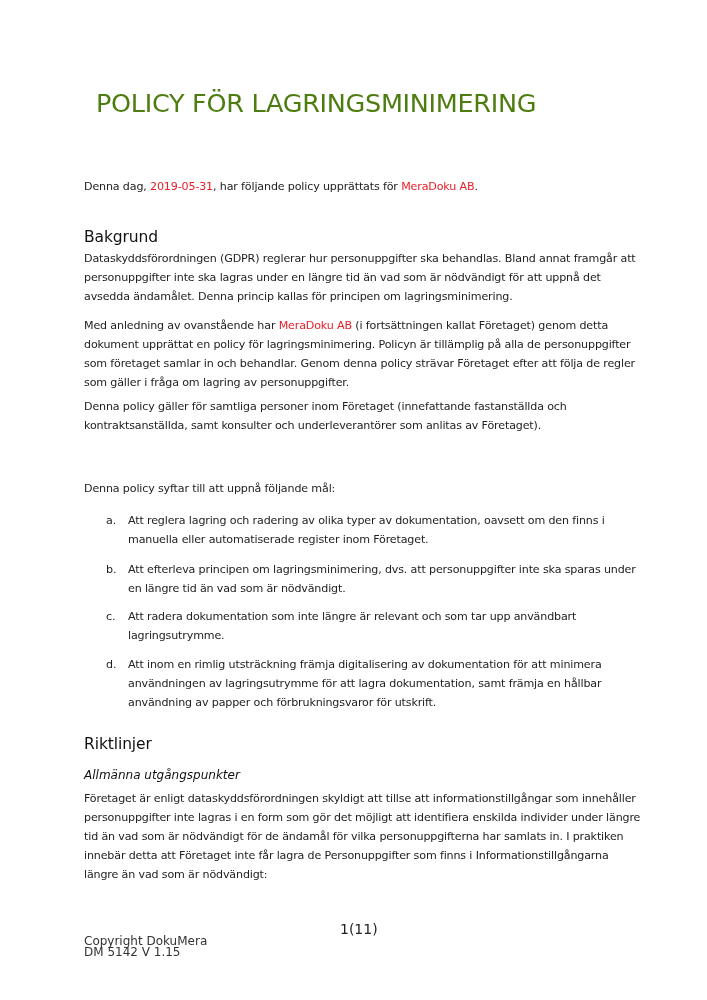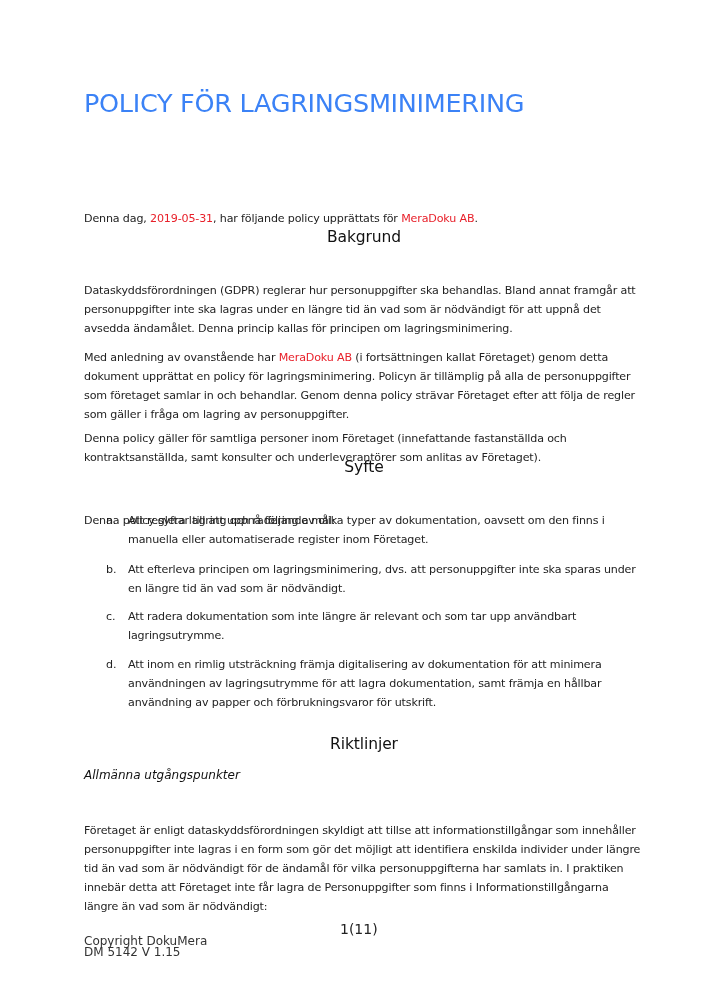--- a/index.html
+++ b/index.html
@@ -1,23 +1,23 @@
 <!DOCTYPE html>
 <html><head>
   <meta charset="utf-8">
   <style>
     html, body { margin: 0; padding: 0; background: #ffffff; }
     body { width: 707px; height: 1000px; position: relative; overflow: hidden;
       font-family: "DejaVu Sans", "Liberation Sans", sans-serif; color: #1a1a1a; }
     .page { position: absolute; left: 0; top: 0; width: 707px; height: 1000px; }
-    .title { position: absolute; left: 84px; top: 88px; font-size: 25.5px; font-weight: normal;
-      letter-spacing: -0.3px; margin: 0; color: #3b82f6; white-space: nowrap; }
+    .title { position: absolute; left: 96px; top: 88px; font-size: 25.5px; font-weight: normal;
+      letter-spacing: -0.3px; margin: 0; color: #4d7c0f; white-space: nowrap; }
     .body-text { font-size: 11.1px; line-height: 19px; letter-spacing: -0.15px; margin: 0; color: #222; }
-    .abs { position: absolute; left: 84px; width: 560px; margin-top: 32px; }
-    .h2 { font-size: 15.5px; font-weight: normal; margin: 0; color: #111; letter-spacing: -0.1px; text-align: center; }
+    .abs { position: absolute; left: 84px; width: 560px; }
+    .h2 { font-size: 15.5px; font-weight: normal; margin: 0; color: #111; letter-spacing: -0.1px; }
     .h3 { font-size: 12px; font-style: italic; font-weight: normal; margin: 0; color: #111; }
     .red { color: #e8202a; }
     .list-item { position: absolute; left: 106px; width: 540px; }
     .list-item .marker { position: absolute; left: 0; top: 0; }
     .list-item .txt { margin-left: 22px; }
     .page-num { position: absolute; left: 340px; top: 921px; font-size: 14px; color: #222; }
     .footer { position: absolute; left: 84px; top: 936px; font-size: 12px; line-height: 11px; color: #333; }
   </style>
 </head>
 <body>
@@ -26,21 +26,20 @@
 
   <h1 class="title">POLICY FÖR LAGRINGSMINIMERING</h1>
 
   <p class="body-text abs" style="top:177px;"><span>Denna dag, </span><span class="red">2019-05-31</span><span>, har följande policy upprättats för </span><span class="red">MeraDoku AB</span><span>.</span></p>
 
   <h2 class="h2 abs" style="top:228px;">Bakgrund</h2>
   <p class="body-text abs" style="top:249px;">Dataskyddsförordningen (GDPR) reglerar hur personuppgifter ska behandlas. Bland annat framgår att personuppgifter inte ska lagras under en längre tid än vad som är nödvändigt för att uppnå det avsedda ändamålet. Denna princip kallas för principen om lagringsminimering.</p>
   <p class="body-text abs" style="top:316px;"><span>Med anledning av ovanstående har </span><span class="red">MeraDoku AB</span><span> (i fortsättningen kallat Företaget) genom detta dokument upprättat en policy för lagringsminimering. Policyn är tillämplig på alla de personuppgifter som företaget samlar in och behandlar. Genom denna policy strävar Företaget efter att följa de regler som gäller i fråga om lagring av personuppgifter.</span></p>
   <p class="body-text abs" style="top:397px;">Denna policy gäller för samtliga personer inom Företaget (innefattande fastanställda och kontraktsanställda, samt konsulter och underleverantörer som anlitas av Företaget).</p>
 
-  <h2 class="h2 abs" style="top:458px;">Syfte</h2>
   <p class="body-text abs" style="top:479px;">Denna policy syftar till att uppnå följande mål:</p>
 
   <div class="list-item body-text" style="top:511px;">
     <span class="marker">a.</span>
     <div class="txt">Att reglera lagring och radering av olika typer av dokumentation, oavsett om den finns i manuella eller automatiserade register inom Företaget.</div>
   </div>
   <div class="list-item body-text" style="top:560px;">
     <span class="marker">b.</span>
     <div class="txt">Att efterleva principen om lagringsminimering, dvs. att personuppgifter inte ska sparas under en längre tid än vad som är nödvändigt.</div>
   </div>

